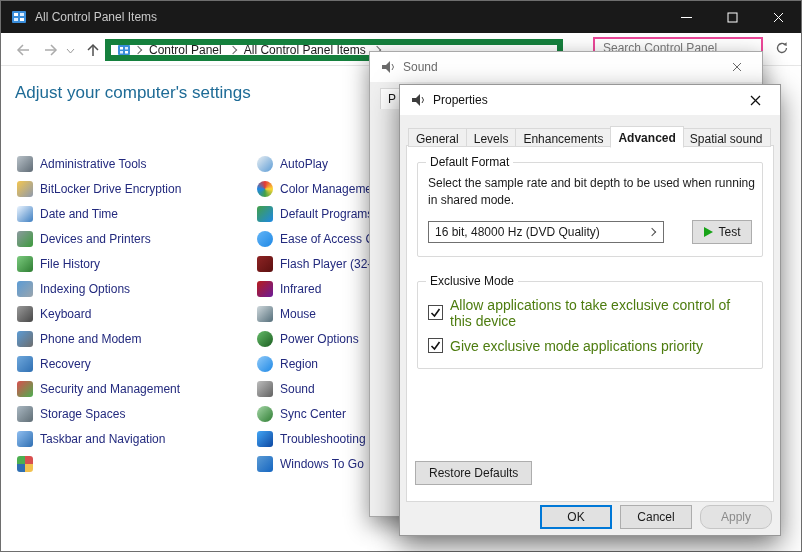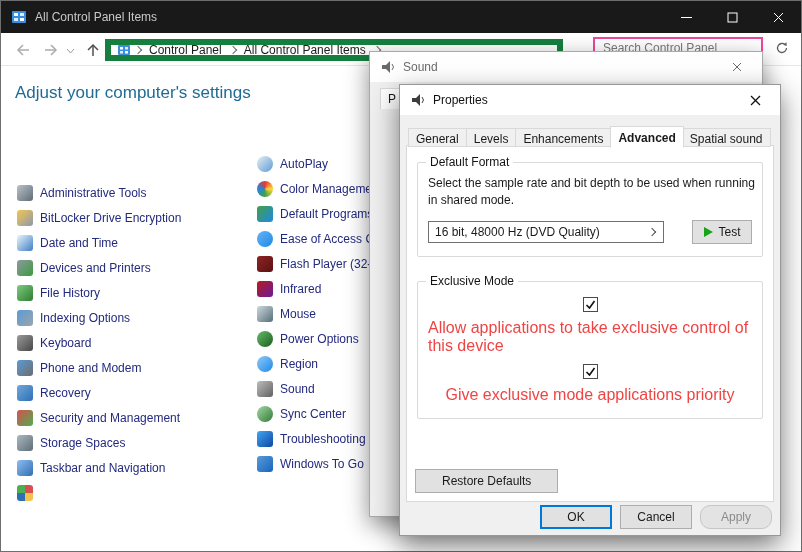--- a/index.html
+++ b/index.html
@@ -23,21 +23,21 @@
   .chev{width:5px;height:5px;border-right:1px solid #6a6a6a;border-bottom:1px solid #6a6a6a;
         transform:rotate(-45deg);margin:0 2px;flex:0 0 auto;}
   .search{position:absolute;left:592px;top:36px;width:170px;height:22px;border:2px solid #ec4899;
           box-sizing:border-box;font-size:12px;padding:0 8px;color:#444;font-family:"Liberation Sans",sans-serif;}
   .search::placeholder{color:#7a7a7a;}
   .refreshbtn{position:absolute;left:768px;top:36px;width:26px;height:22px;display:flex;align-items:center;justify-content:center;}
 
   
   .heading{position:absolute;left:14px;top:82px;font-size:17px;color:#1e6b96;}
   ul.cp-col{list-style:none;margin:0;padding:0;position:absolute;top:150px;}
-  ul.cp-col.left{left:16px;margin-top:29px;}
+  ul.cp-col.left{left:16px;}
   ul.cp-col.right{left:256px;}
   .cp-item{height:25px;display:flex;align-items:center;gap:7px;cursor:pointer;white-space:nowrap;}
   .cp-label{font-size:12px;color:#232a7e;}
   .cp-ic{width:16px;height:16px;border-radius:3px;flex:0 0 16px;}
   [data-icon="administrative-tools-icon"]{background:linear-gradient(135deg,#b9c2c9,#5f6b75);}
   [data-icon="bitlocker-icon"]{background:linear-gradient(135deg,#f4c64f,#8d99ae);}
   [data-icon="date-time-icon"]{background:linear-gradient(135deg,#eaf4ff,#3f7fc1);}
   [data-icon="devices-printers-icon"]{background:linear-gradient(135deg,#8d9aa0,#3c9a3c);}
   [data-icon="file-history-icon"]{background:linear-gradient(135deg,#7ccb7f,#2e7d32);}
   [data-icon="indexing-options-icon"]{background:linear-gradient(135deg,#5b9bd5,#9aa5ad);}
@@ -86,24 +86,24 @@
   .grouplabel{position:absolute;top:-8px;left:8px;background:#fff;padding:0 4px;font-size:12px;color:#131313;}
   .desc{font-size:12px;color:#1a1a1a;line-height:1.4;margin:2px 0 0;width:335px;}
   .fmt-row{display:flex;align-items:center;margin-top:11px;gap:28px;}
   .combo{width:252px;height:22px;border:1px solid #707070;background:#fff;box-sizing:border-box;
          display:flex;align-items:center;justify-content:space-between;font-size:12px;color:#1a1a1a;padding:0 6px;}
   .combo .chev{border-color:#4d4d4d;margin-right:2px;}
   .btn{height:24px;border:1px solid #adadad;background:#e1e1e1;font-size:12px;color:#1a1a1a;
        display:flex;align-items:center;justify-content:center;box-sizing:border-box;}
   .test-btn{width:64px;gap:6px;}
   .play{width:0;height:0;border-left:9px solid #18a318;border-top:5px solid transparent;border-bottom:5px solid transparent;}
-  .chkrow{display:flex;align-items:center;gap:7px;font-size:16px;color:#ef4444;margin:5px 0 9px;flex-direction:column;}
+  .chkrow{display:flex;align-items:center;gap:7px;font-size:14px;color:#4d7c0f;margin:5px 0 9px;}
   .chk{width:13px;height:13px;border:1px solid #4a4a4a;background:#fff;flex:0 0 13px;display:flex;
        align-items:center;justify-content:center;}
-  .restore{position:absolute;left:8px;bottom:8px;padding:0 26px;width:auto;}
+  .restore{position:absolute;left:8px;bottom:16px;padding:0 13px;width:auto;}
   .dlg-btns{position:absolute;right:8px;bottom:6px;display:flex;gap:8px;}
   .dlg-btns .btn{width:72px;}
   .btn.default{border:2px solid #0078d7;}
   .btn.disabled{color:#8b8b8b;border-color:#c6c6c6;background:#e3e3e3;border-radius:10px;}
 </style>
 </head>
 <body>
 
 <div class="window">
 

